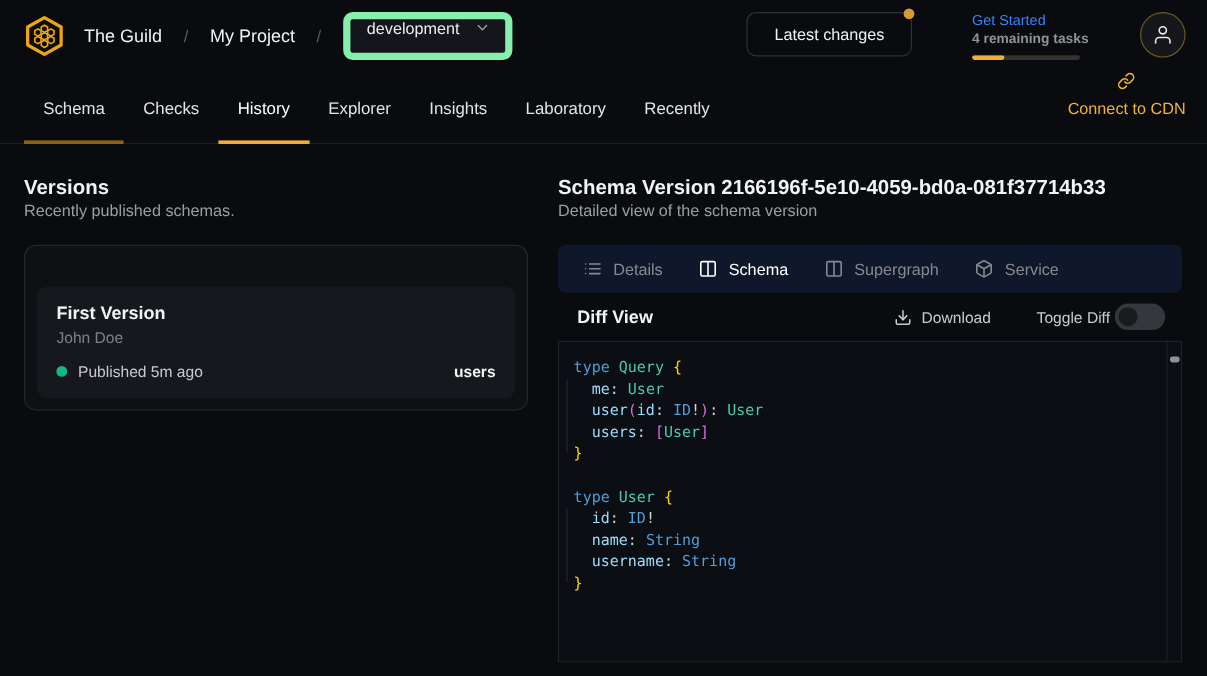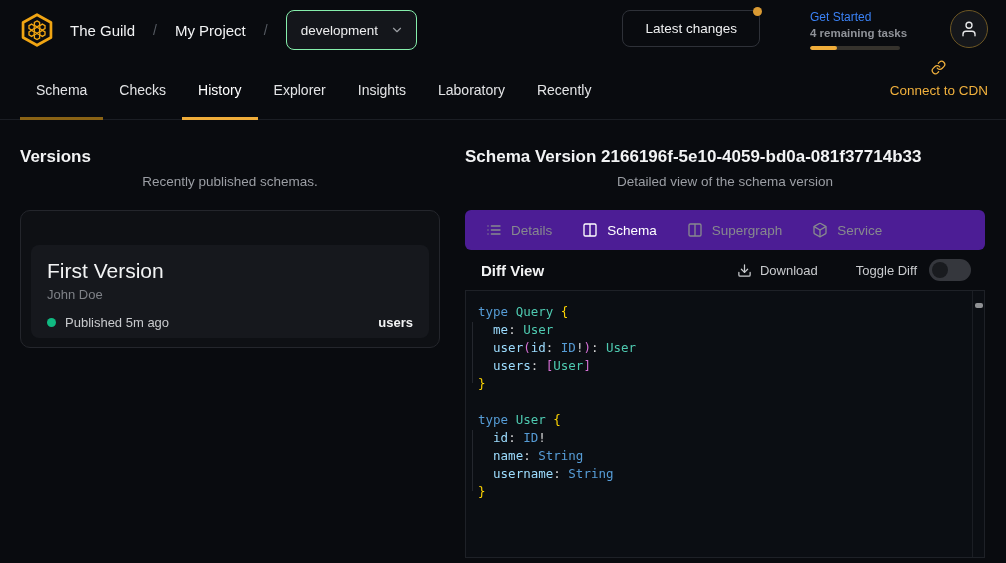--- a/index.html
+++ b/index.html
@@ -11,21 +11,21 @@
     -webkit-font-smoothing:antialiased;
   }
   .app { position:relative; width:1006px; height:563px; background:#090b0f; }
 
   
   .topbar { height:60px; display:flex; align-items:center; padding:0 18px; }
   .logo { width:38px; height:38px; display:flex; align-items:center; justify-content:center; cursor:pointer; background:none; border:none; }
   .crumbs { display:flex; align-items:center; gap:18px; margin-left:14px; font-size:15px; }
   .crumb { color:#f2f3f4; text-decoration:none; cursor:pointer; }
   .sep { color:#565b62; font-size:14px; }
-  .env-select { display:flex; align-items:center; gap:12px; background:#14161b; border:1px solid #86efac; border-radius:8px; height:40px; padding:0 12px 0 14px; color:#ededee; font-size:13.5px; cursor:pointer; }
+  .env-select { display:flex; gap:12px; background:#14161b; border:6px solid #86efac; border-radius:8px; height:40px; padding:0 12px 0 14px; color:#ededee; font-size:13.5px; cursor:pointer; }
   .top-right { margin-left:auto; display:flex; gap:50px; }
   .latest-btn { position:relative; height:37px; padding:0 22px; border:1px solid #2e3138; border-radius:8px; background:transparent; color:#f0f1f2; font-size:13.5px; cursor:pointer; font-family:inherit; }
   .notif-dot { position:absolute; top:-4px; right:-3px; width:9px; height:9px; border-radius:50%; background:#d99a33; }
   .get-started { width:90px; cursor:pointer; }
   .gs-title { font-size:12px; font-weight:400; color:#3b82f6; white-space:nowrap; }
   .gs-sub { font-size:11.5px; color:#8f9298; margin-top:3px; white-space:nowrap;font-weight:bold; }
   .gs-bar { margin-top:7px; height:4px; border-radius:2px; background:#35322c; overflow:hidden; }
   .gs-fill { height:100%; width:30%; background:#f0ad3a; border-radius:2px; }
   .avatar { width:38px; height:38px; border-radius:50%; border:1.5px solid #6d5724; background:#15171b; display:flex; align-items:center; justify-content:center; cursor:pointer; }
 
@@ -35,42 +35,42 @@
   .nav-tab.section::after { content:""; position:absolute; left:0; right:0; bottom:-1px; height:3px; background:#8a6315; }
   .nav-tab.active { color:#ffffff; }
   .nav-tab.active::after { content:""; position:absolute; left:0; right:0; bottom:-1px; height:3px; background:#f0ad3a; }
   .cdn-link { margin-left:auto; display:flex; align-items:center; gap:8px; color:#f1b13d; font-size:13.5px; text-decoration:none; cursor:pointer;flex-direction:column; }
 
   
   .content { display:flex; padding-left:20px; height:443px; }
   .versions-col { width:420px; margin-right:25px; }
   .detail-col { width:520px; }
   .col-title { margin-top:27px; font-size:17px; font-weight:700; color:#f2f3f4; }
-  .col-sub { margin-top:7px; font-size:13.5px; color:#9b9ea4;text-align:center; }
+  .col-sub { margin-top:1px; font-size:13.5px; color:#9b9ea4; }
 
   
   .versions-card { margin-top:21px; height:138px; border:1px solid #24262c; border-radius:10px; background:#0e1014; padding:34px 10px 0; }
   .version-item { height:93px; background:#16181d; border-radius:8px; padding:14px 16px; cursor:pointer; }
-  .vi-title { font-size:21px; font-weight:400; color:#f2f3f4; }
+  .vi-title { font-size:15px; font-weight:700; color:#f2f3f4; }
   .vi-author { font-size:13px; color:#7e8187; margin-top:4px; }
   .vi-row { display:flex; align-items:center; margin-top:13px; gap:9px; }
   .pub-dot { width:9px; height:9px; border-radius:50%; background:#10b981; }
   .vi-status { font-size:13px; color:#c8cacd; }
   .vi-badge { margin-left:auto; font-size:13px; font-weight:700; color:#f2f3f4; }
 
   
-  .detail-tabs { margin-top:21px; height:40px; background:#4c1d95; border-radius:6px; display:flex; align-items:center; padding:0 6px; }
+  .detail-tabs { margin-top:21px; height:40px; background:#0f172a; border-radius:6px; display:flex; align-items:center; padding:0 6px; }
   .dtab { display:flex; align-items:center; gap:9px; padding:0 15px; height:100%; font-size:13.5px; color:#87898e; background:none; border:none; cursor:pointer; font-family:inherit; }
   .dtab.active { color:#ffffff; }
   .dtab svg { flex:0 0 auto; }
   .diff-toolbar { height:40px; display:flex; align-items:center; padding-left:16px; }
   .diff-title { font-size:15px; font-weight:700; color:#f2f3f4; }
   .toolbar-right { margin-left:auto; display:flex; align-items:center; gap:38px; padding-right:14px; }
   .download-btn { display:flex; align-items:center; gap:8px; color:#c9cbce; font-size:13px; background:none; border:none; cursor:pointer; font-family:inherit; }
-  .toggle-group { display:flex; align-items:center; gap:12px; }
+  .toggle-group { display:flex; align-items:center; gap:4px; }
   .toggle-label { font-size:13px; color:#c9cbce; }
   .switch { width:42px; height:22px; border-radius:11px; background:#35373d; position:relative; border:none; cursor:pointer; }
   .knob { position:absolute; left:3px; top:3px; width:16px; height:16px; border-radius:50%; background:#191b1f; }
 
   
   .code-block { position:relative; height:268px; background:#0b0e13; border:1px solid #1e2127; overflow:hidden; }
   .code-lines { margin:0; padding:12px 24px 12px 12px; font-family:"DejaVu Sans Mono", monospace; font-size:12.5px; line-height:18px; color:#d4d4d4; white-space:pre; }
   .indent-guide { position:absolute; width:1px; background:#24272e; left:6px; }
   .g1 { top:31px; height:61px; }
   .g2 { top:139px; height:61px; }

